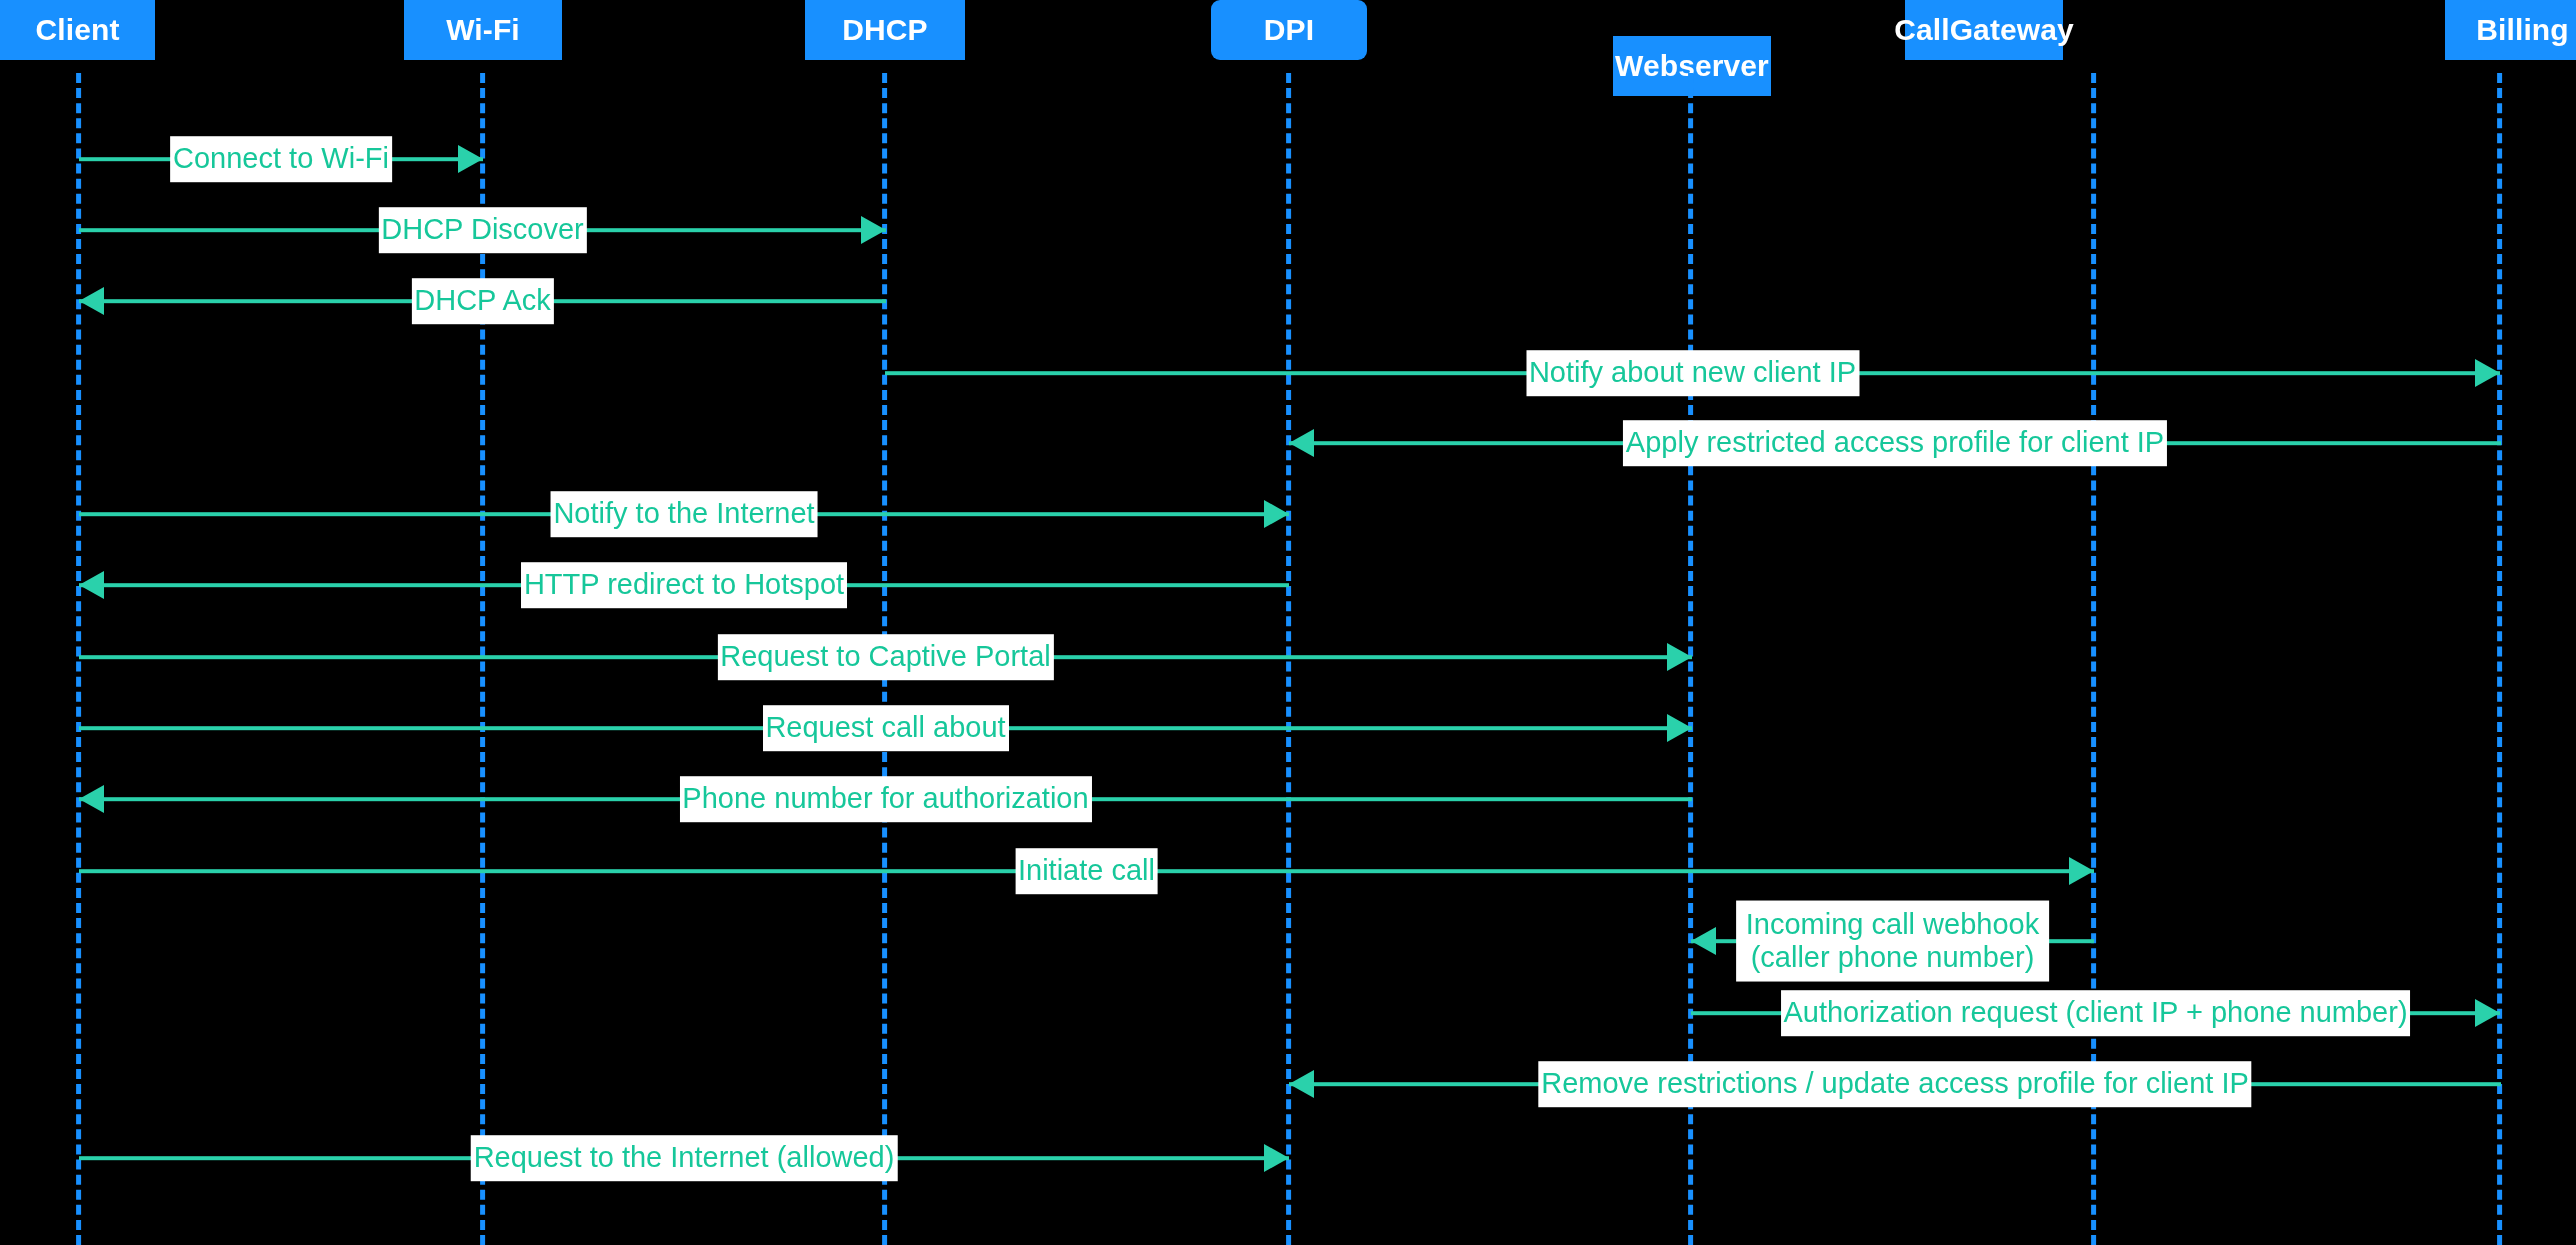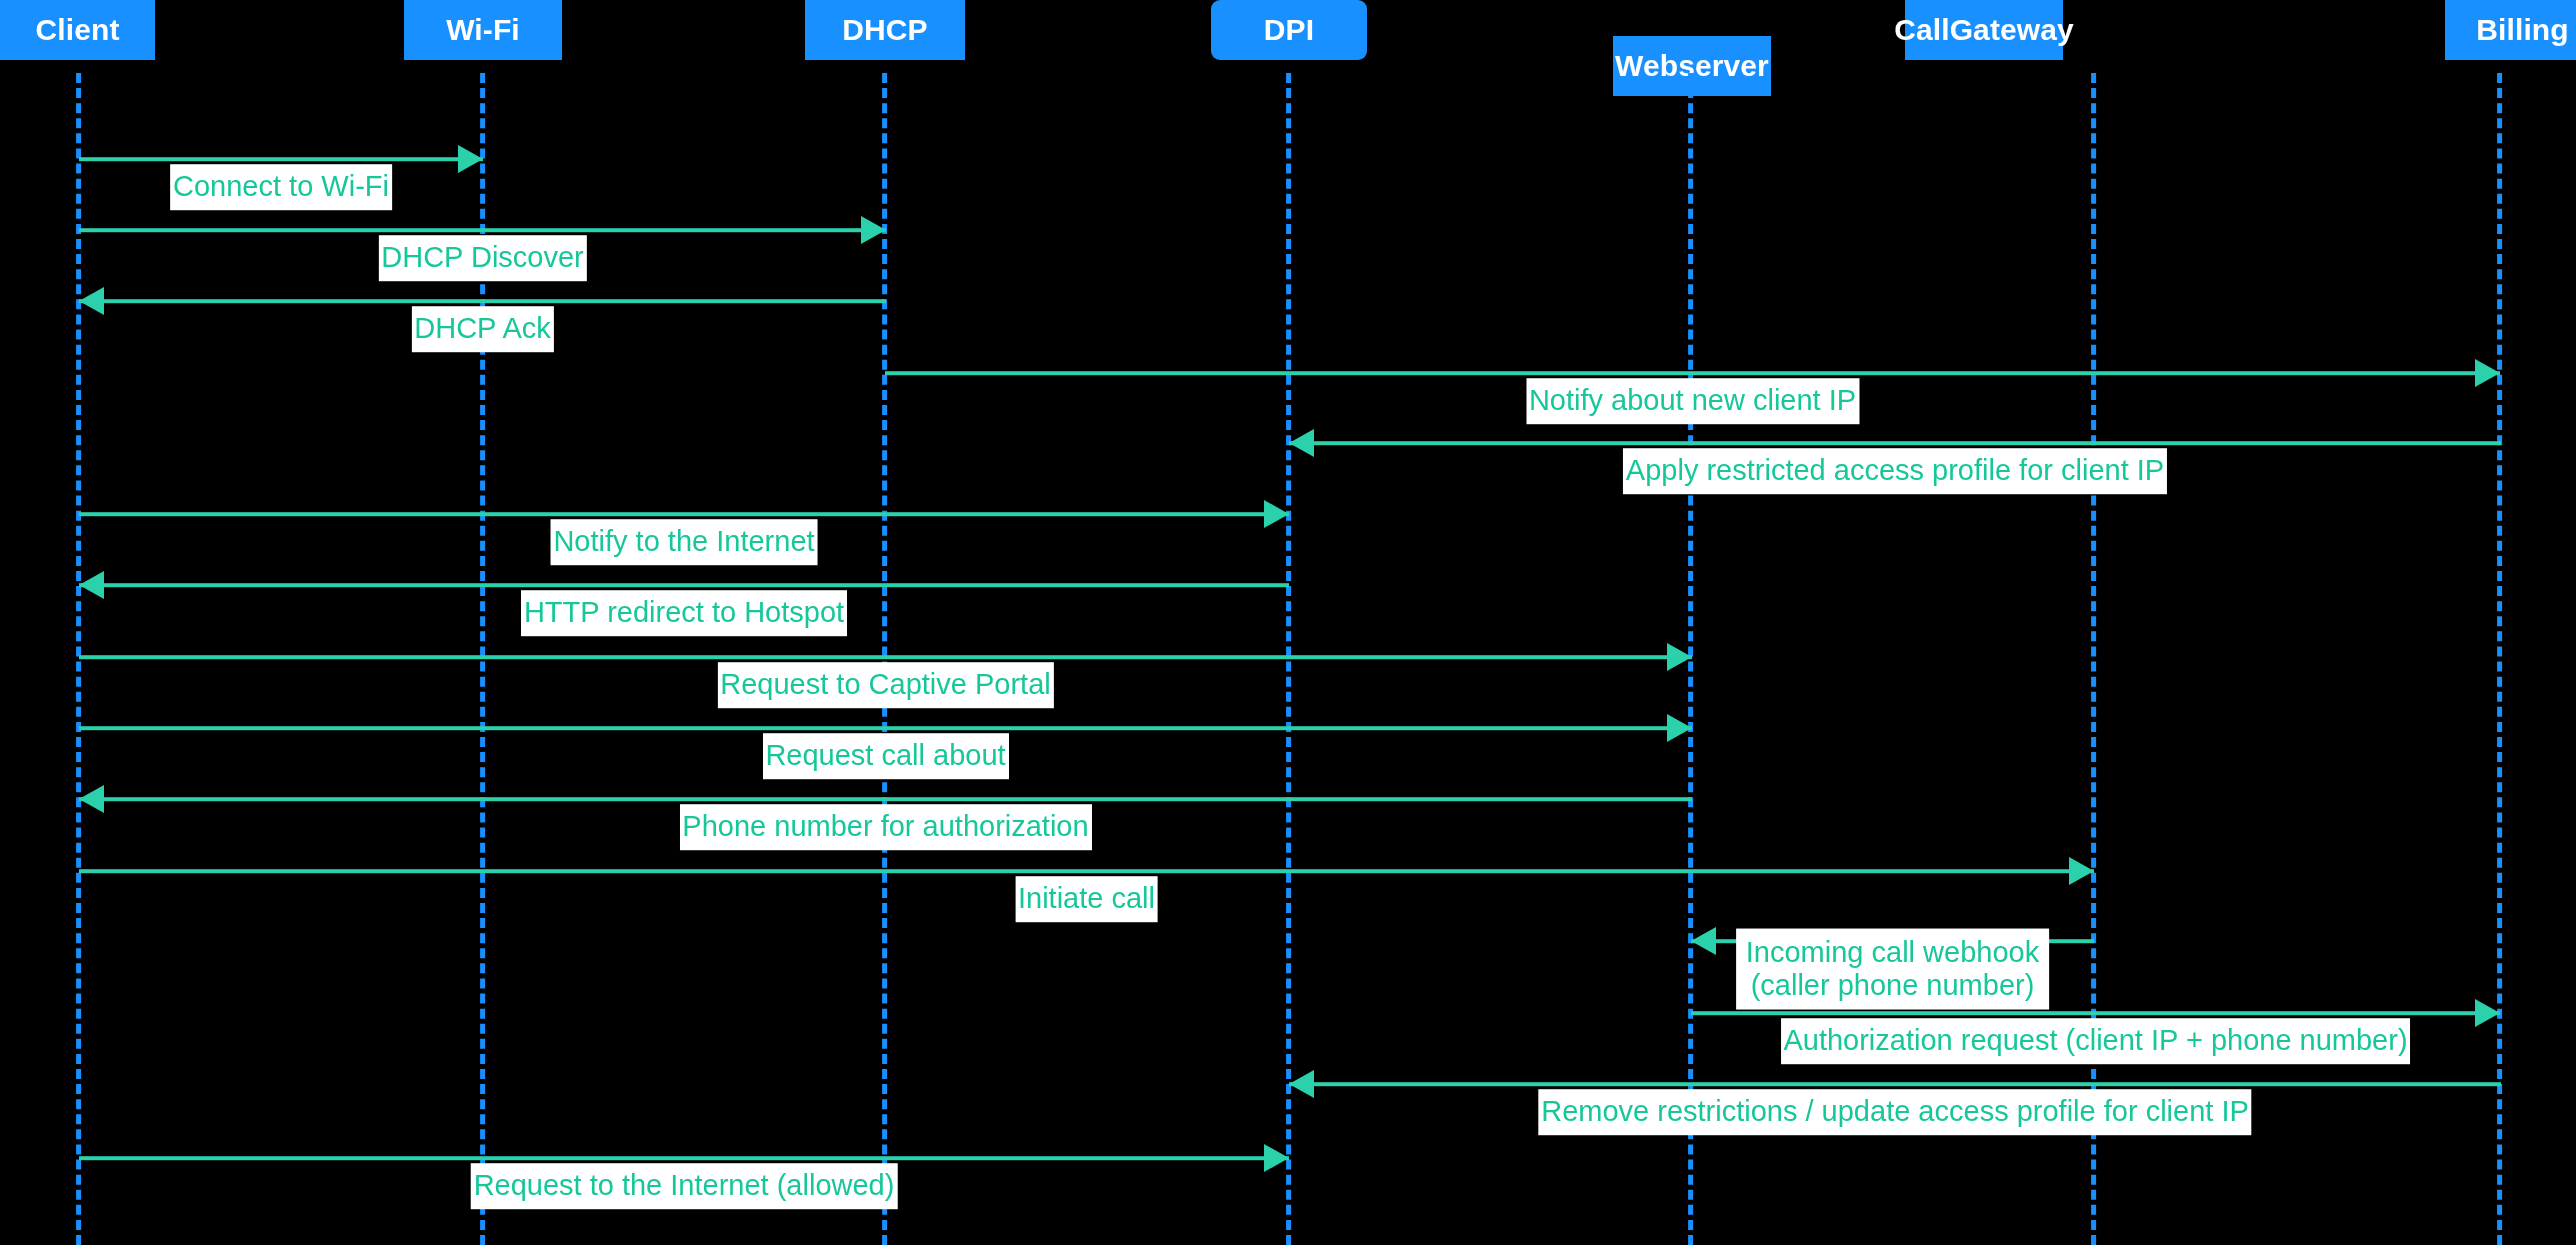--- a/index.html
+++ b/index.html
@@ -41,21 +41,20 @@
   }
   .msg.to-right .head{right:0;border-left:25px solid #2ad1ab;}
   .msg.to-left  .head{left:0;border-right:25px solid #2ad1ab;}
 
   .msg .label{
     position:absolute;left:50%;top:0;transform:translate(-50%,-50%);
     background:#ffffff;color:#16c79a;
     font-size:29px;line-height:1.12;white-space:pre;
     padding:5.8px 2.9px 7.3px 2.9px;text-align:center;
     box-sizing:border-box;
-    margin-top:28px;
   }
   .msg .label.two-line{padding:7.3px 10.2px 8.7px 10.2px;}
 </style>
 </head>
 <body>
 
 <div id="diagram">
   <div id="actors-layer">
       <div class="actor-box" style="left: 0px; width: 155px;">
         <span>Client</span>

